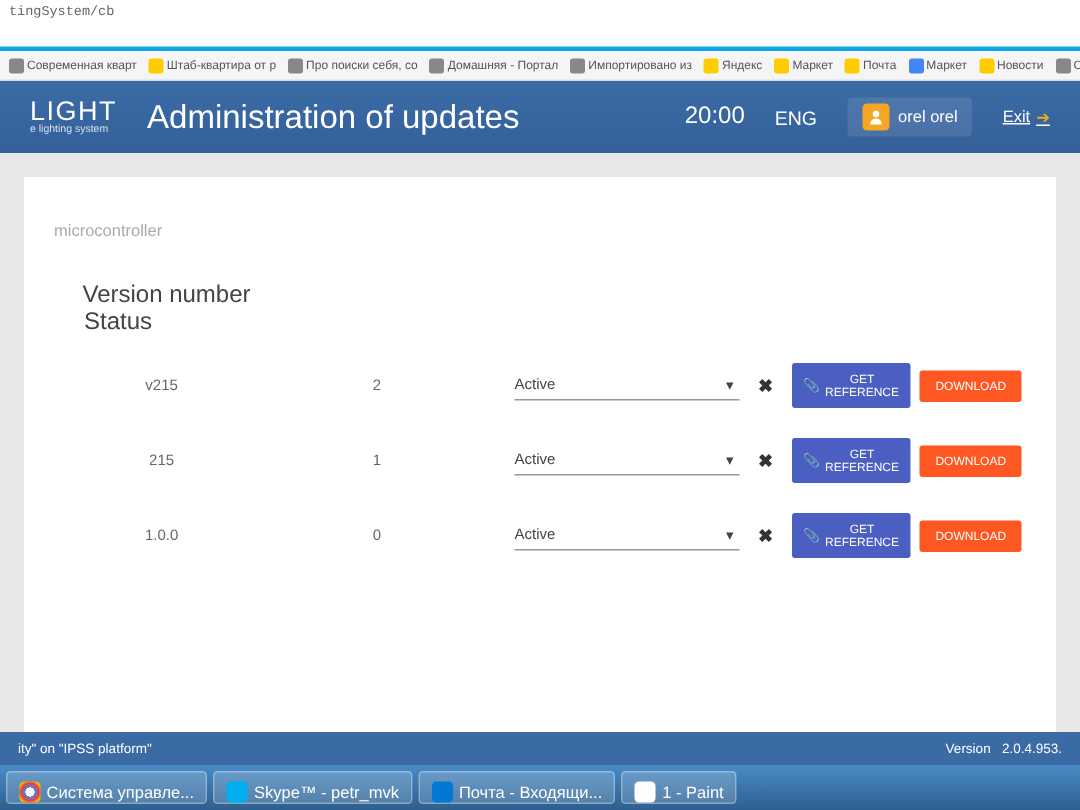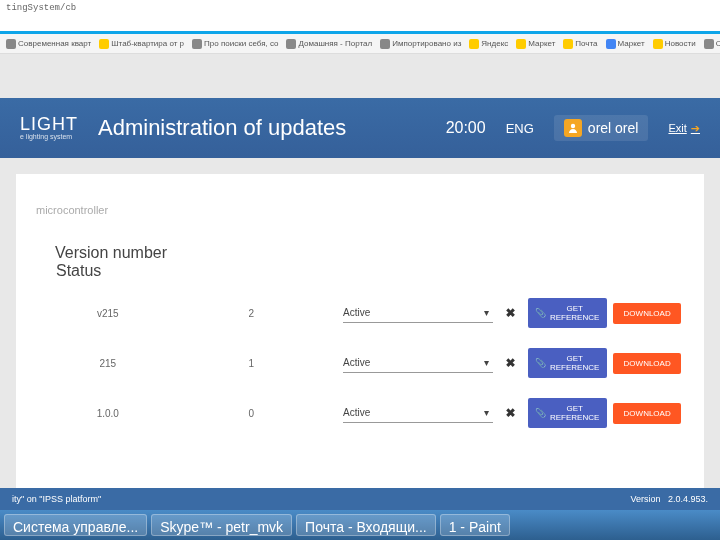--- a/index.html
+++ b/index.html
@@ -6,27 +6,27 @@
 body { width: 720px; height: 540px; background: #e8e8e8; overflow: hidden; position: relative; }
 
 .url-bar { background: #fff; height: 34px; font-size: 9px; color: #666; padding: 3px 6px; border-bottom: 3px solid #0ea5e9; font-family: Liberation Mono, monospace; }
 .bookmarks { background: #f5f5f5; height: 20px; display: flex; align-items: center; gap: 8px; padding: 0 6px; font-size: 8px; color: #555; border-bottom: 1px solid #ddd; overflow: hidden; white-space: nowrap; }
 .bookmarks span { display: inline-flex; align-items: center; gap: 2px; }
 .bm-icon { width: 10px; height: 10px; background: #ccc; border-radius: 2px; display: inline-block; }
 .bm-y { background: #ffcc00; }
 .bm-b { background: #4285f4; }
 .bm-g { background: #888; }
 
-.header { background: linear-gradient(#3a6ba5, #35609a); height: 60px; display: flex; align-items: center; color: #fff; padding: 16px 20px; gap: 20px; margin-top: 44px; }
+.header { background: linear-gradient(#3a6ba5, #35609a); height: 48px; display: flex; align-items: center; color: #fff; padding: 16px 20px; gap: 20px; }
 .logo { font-size: 18px; font-weight: 300; letter-spacing: 1px; line-height: 0.9; }
 .logo-sub { font-size: 7px; opacity: 0.8; }
 .title { font-size: 22px; font-weight: 300; flex: 1; }
 .time { font-size: 16px; font-weight: 300; }
 .lang { font-size: 13px; }
-.user-badge { display: flex; align-items: center; gap: 6px; background: rgba(255,255,255,0.1); padding: 4px 10px; border-radius: 3px; font-size: 14px; }
+.user-badge { display: flex; align-items: center; gap: 6px; background: rgba(255,255,255,0.1); padding: 4px 10px; border-radius: 3px; font-size: 11px; }
 .avatar { width: 18px; height: 18px; background: #f5a623; border-radius: 3px; display: flex; align-items: center; justify-content: center; }
 .exit { font-size: 11px; text-decoration: underline; display: flex; align-items: center; gap: 4px; }
 .exit-icon { color: #f5a623; }
 
 .content { background: #fff; margin: 16px; min-height: 380px; padding: 30px 20px 20px; }
 .tab-label { color: #aaa; font-size: 11px; margin-bottom: 20px; }
 
 .table-head { display: flex; font-size: 16px; color: #444; padding: 8px 0; flex-direction: column; }
 .col-v { width: 150px; text-align: center; }
 .col-i { width: 150px; text-align: center; }
@@ -39,21 +39,21 @@
 .sel { position: relative; border-bottom: 1px solid #999; width: 150px; padding: 4px 0; font-size: 10px; color: #444; }
 .sel::after { content: "▾"; position: absolute; right: 4px; font-size: 10px; }
 .x-btn { font-size: 12px; font-weight: bold; color: #333; cursor: pointer; text-align: center; }
 .btn { padding: 6px 8px; font-size: 8px; color: #fff; border-radius: 2px; cursor: pointer; text-align: center; display: flex; align-items: center; justify-content: center; gap: 3px; margin: 0 3px; }
 .btn-ref { background: #4a5fc1; }
 .btn-dl { background: #ff5722; }
 .clip { font-size: 9px; }
 
 .footer-bar { position: absolute; bottom: 30px; left: 0; right: 0; background: #3a6ba5; height: 22px; display: flex; align-items: center; justify-content: space-between; color: #fff; font-size: 9px; padding: 0 12px; }
 .taskbar { position: absolute; bottom: 0; left: 0; right: 0; height: 30px; background: linear-gradient(#4a8bc7, #2d5f8f); display: flex; align-items: center; gap: 4px; padding: 0 4px; }
-.task-item { background: rgba(255,255,255,0.18); border: 1px solid rgba(255,255,255,0.3); border-radius: 3px; height: 22px; display: flex; align-items: flex-start; gap: 4px; padding: 0 8px; font-size: 14px; color: #fff; flex-direction: column; }
+.task-item { background: rgba(255,255,255,0.18); border: 1px solid rgba(255,255,255,0.3); border-radius: 3px; height: 22px; display: flex; align-items: flex-end; gap: 4px; padding: 0 8px; font-size: 11px; color: #fff; }
 .task-icon { width: 14px; height: 14px; border-radius: 3px; }
 .ti-chrome { background: radial-gradient(#fff 30%, #4285f4 32%, #ea4335 60%, #fbbc05 80%, #34a853); }
 .ti-skype { background: #00aff0; }
 .ti-outlook { background: #0078d4; }
 .ti-paint { background: #fff; }
 </style>
 </head>
 <body>
 
 <div class="url-bar">tingSystem/cb</div>

